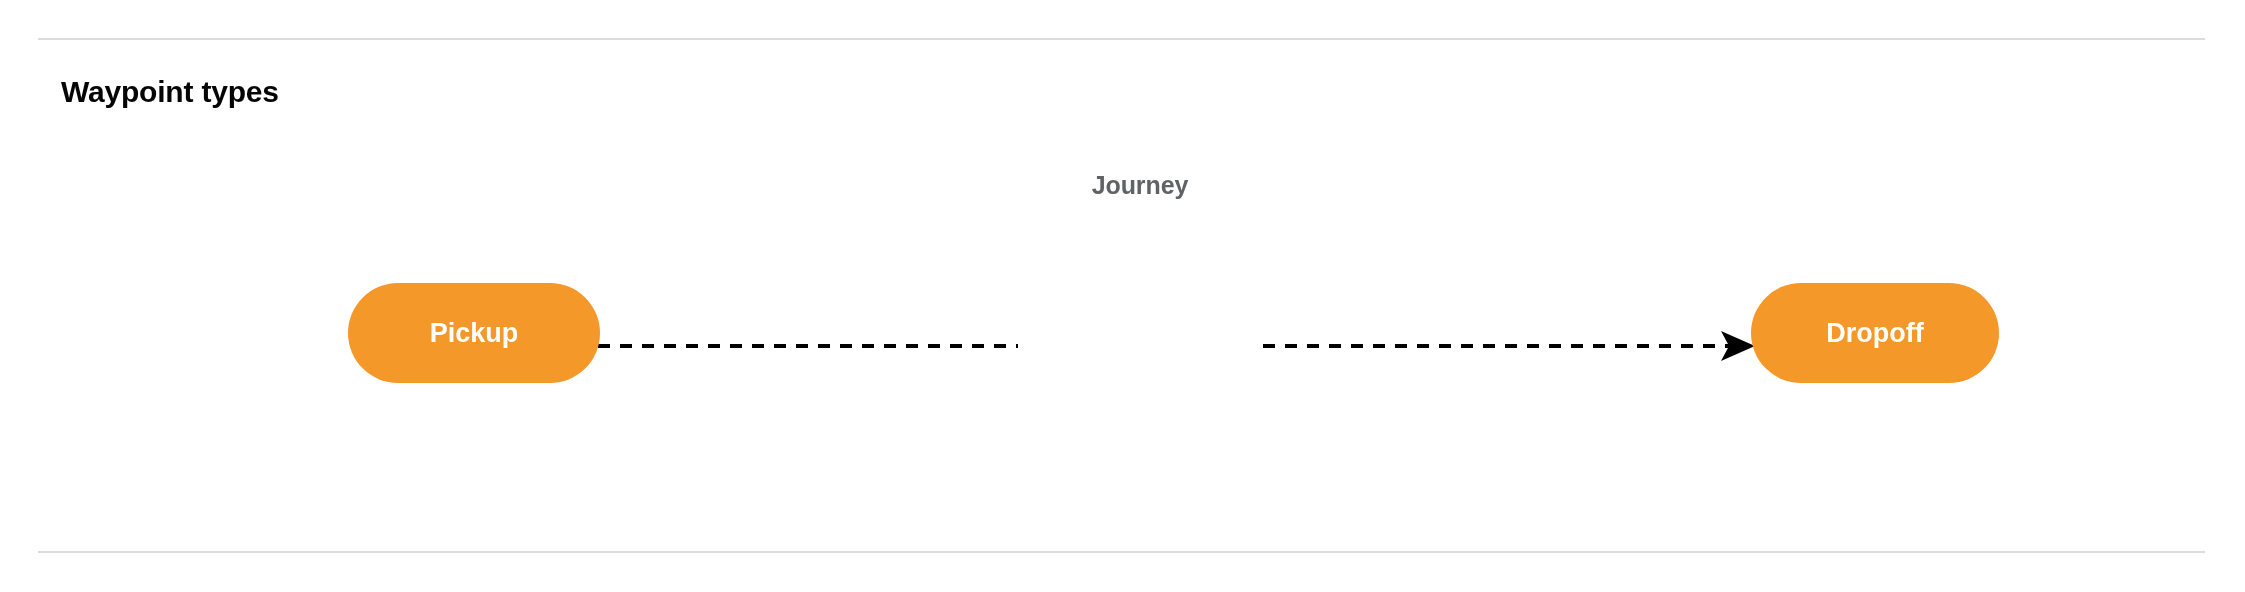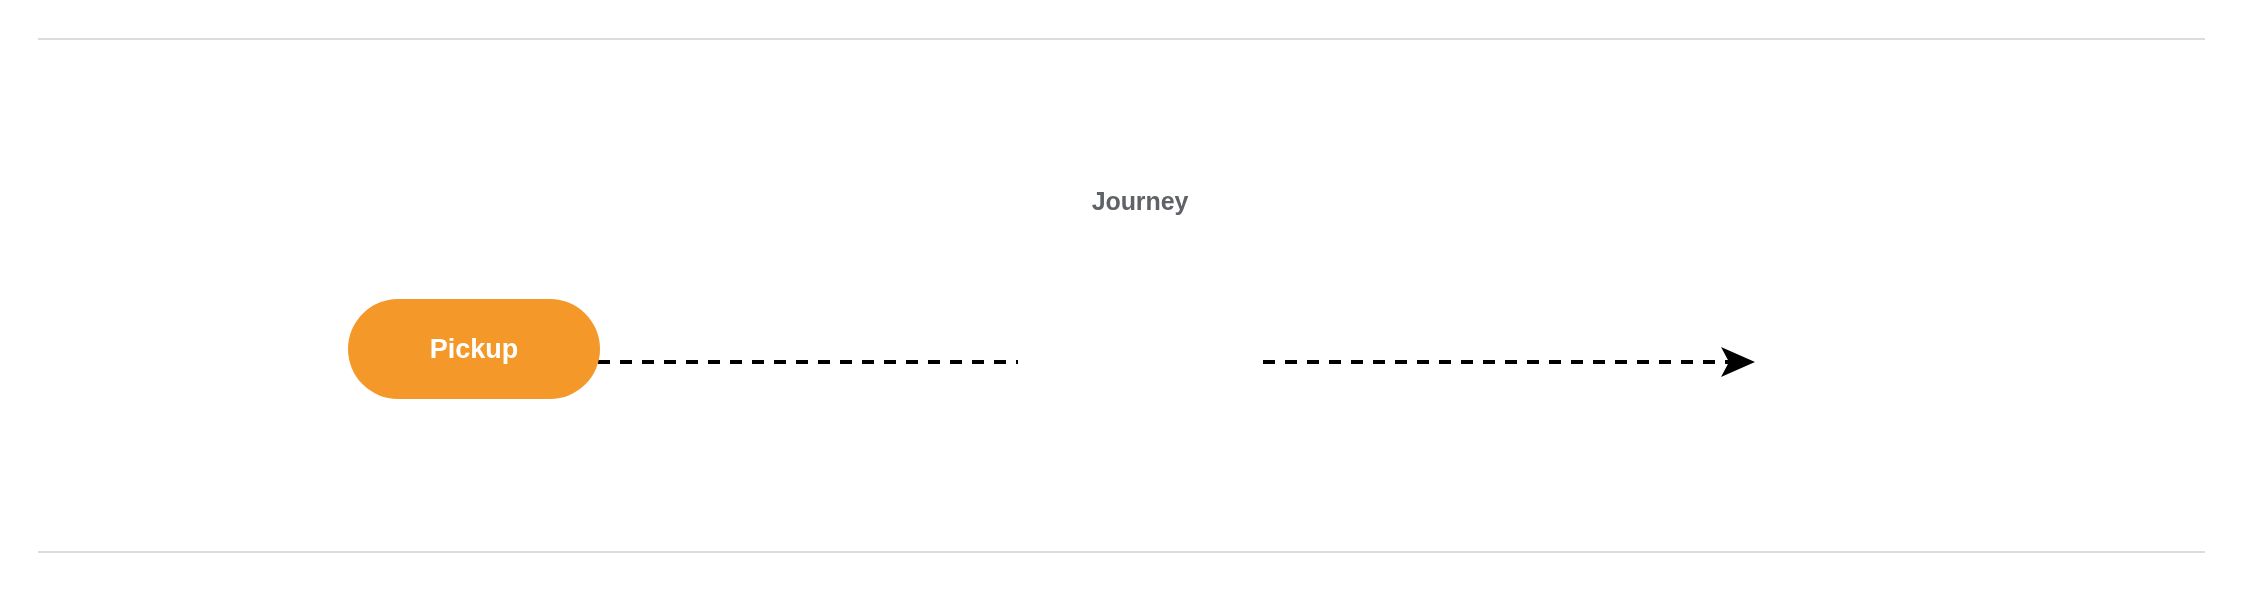--- a/index.html
+++ b/index.html
@@ -43,21 +43,21 @@
     color: #050505;
     letter-spacing: -0.2px;
     line-height: 40px;
     white-space: nowrap;
   }
 
   
   .diagram {
     position: absolute;
     left: 0;
-    top: 16px;
+    top: 0;
     width: 2245px;
     height: 520px;
   }
 
   .journey-label {
     position: absolute;
     left: 1015px;
     top: 168px;
     width: 250px;
     text-align: center;
@@ -120,37 +120,41 @@
   .connector-1 { left: 598px;  width: 420px; }
   .connector-2 { left: 1263px; width: 492px; }
 </style>
 </head>
 <body>
 
 <div class="page">
 
   <div class="divider top"></div>
 
+  <div class="section-title">Waypoint types</div>
 
   <div class="diagram">
 
     <div class="journey-label">Journey</div>
 
     <svg class="connector connector-1" viewBox="0 0 420 40" width="420" height="40" preserveAspectRatio="none">
       <line x1="0" y1="20" x2="420" y2="20" stroke="#000000" stroke-width="4" stroke-dasharray="12 10" stroke-linecap="butt"></line>
     </svg>
 
     <svg class="connector connector-2" viewBox="0 0 492 40" width="492" height="40" preserveAspectRatio="none">
       <line x1="0" y1="20" x2="466" y2="20" stroke="#000000" stroke-width="4" stroke-dasharray="12 10" stroke-linecap="butt"></line>
       <polygon points="492,20 458,5 466,20 458,35" fill="#000000"></polygon>
     </svg>
 
     <div class="node node-pickup">
       <span class="node-label">Pickup</span>
     </div>
 
 
+    <div class="node node-dropoff">
+      <span class="node-label">Dropoff</span>
+    </div>
 
   </div>
 
   <div class="divider bottom"></div>
 
 </div>
 
 </body></html>

